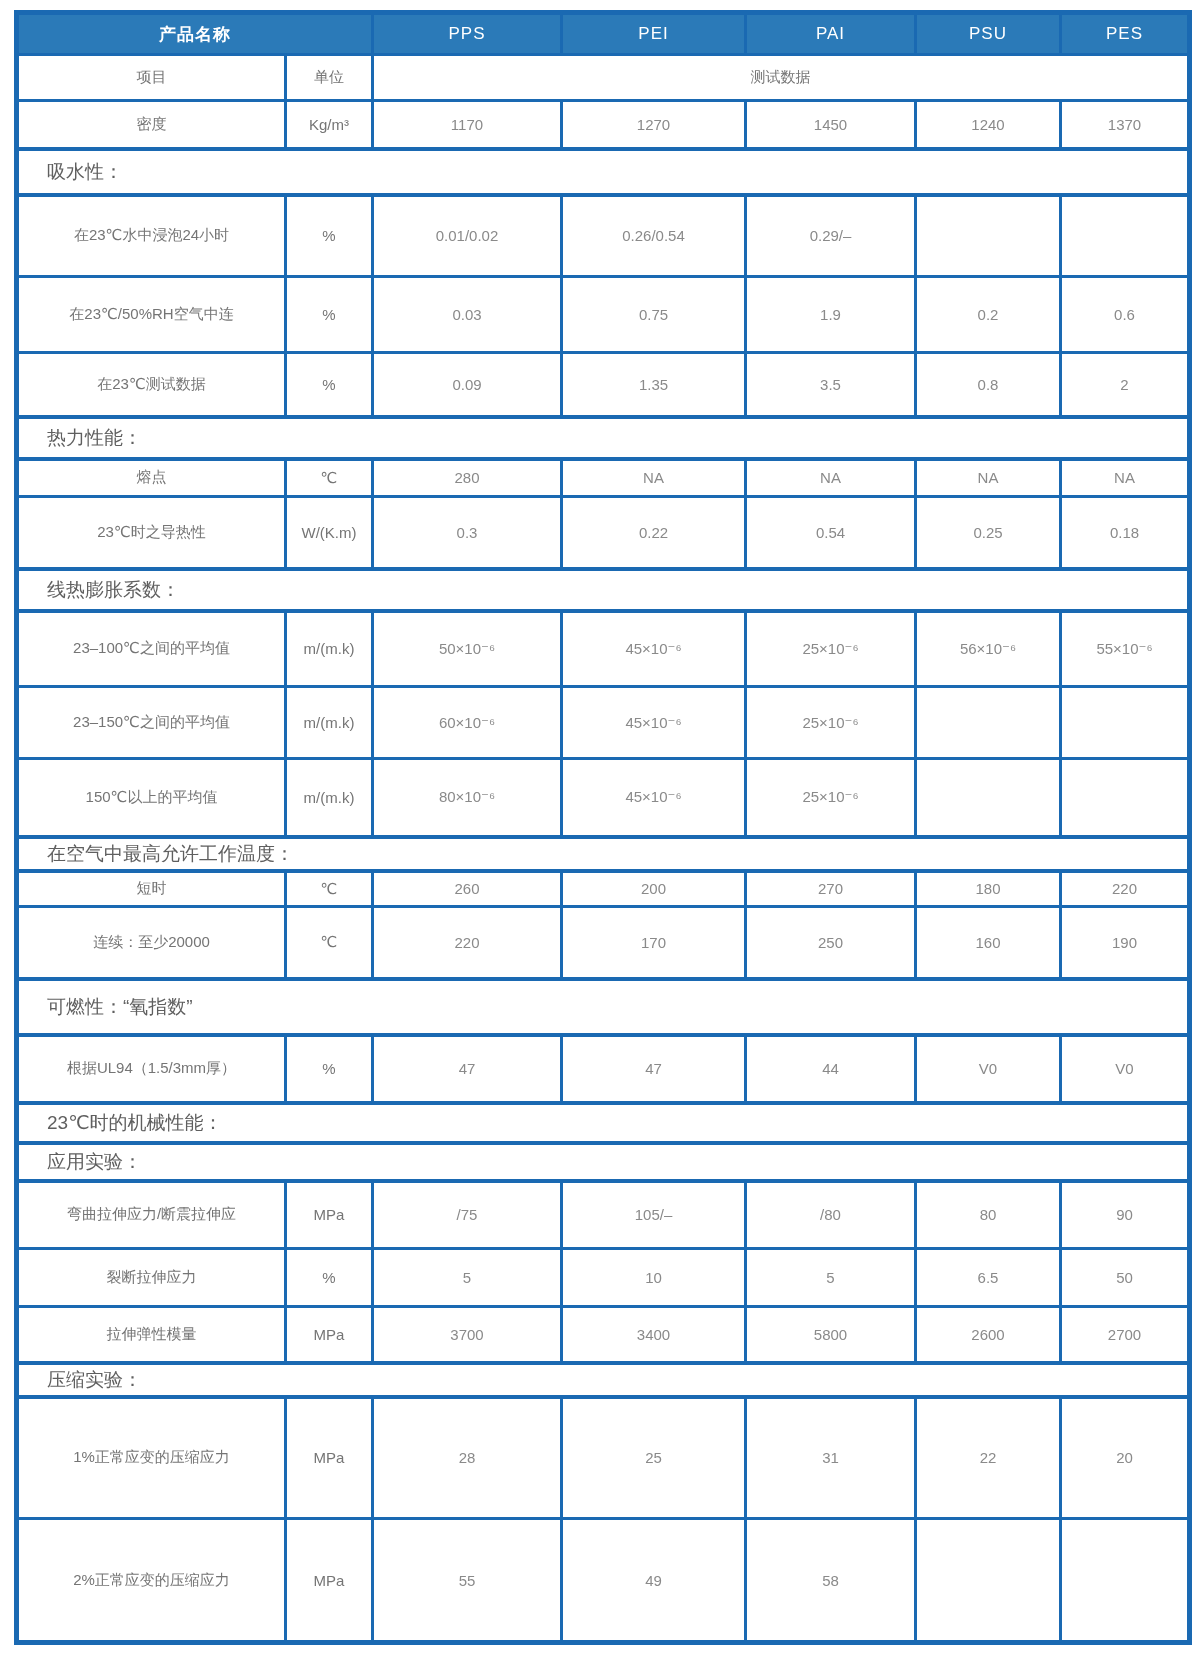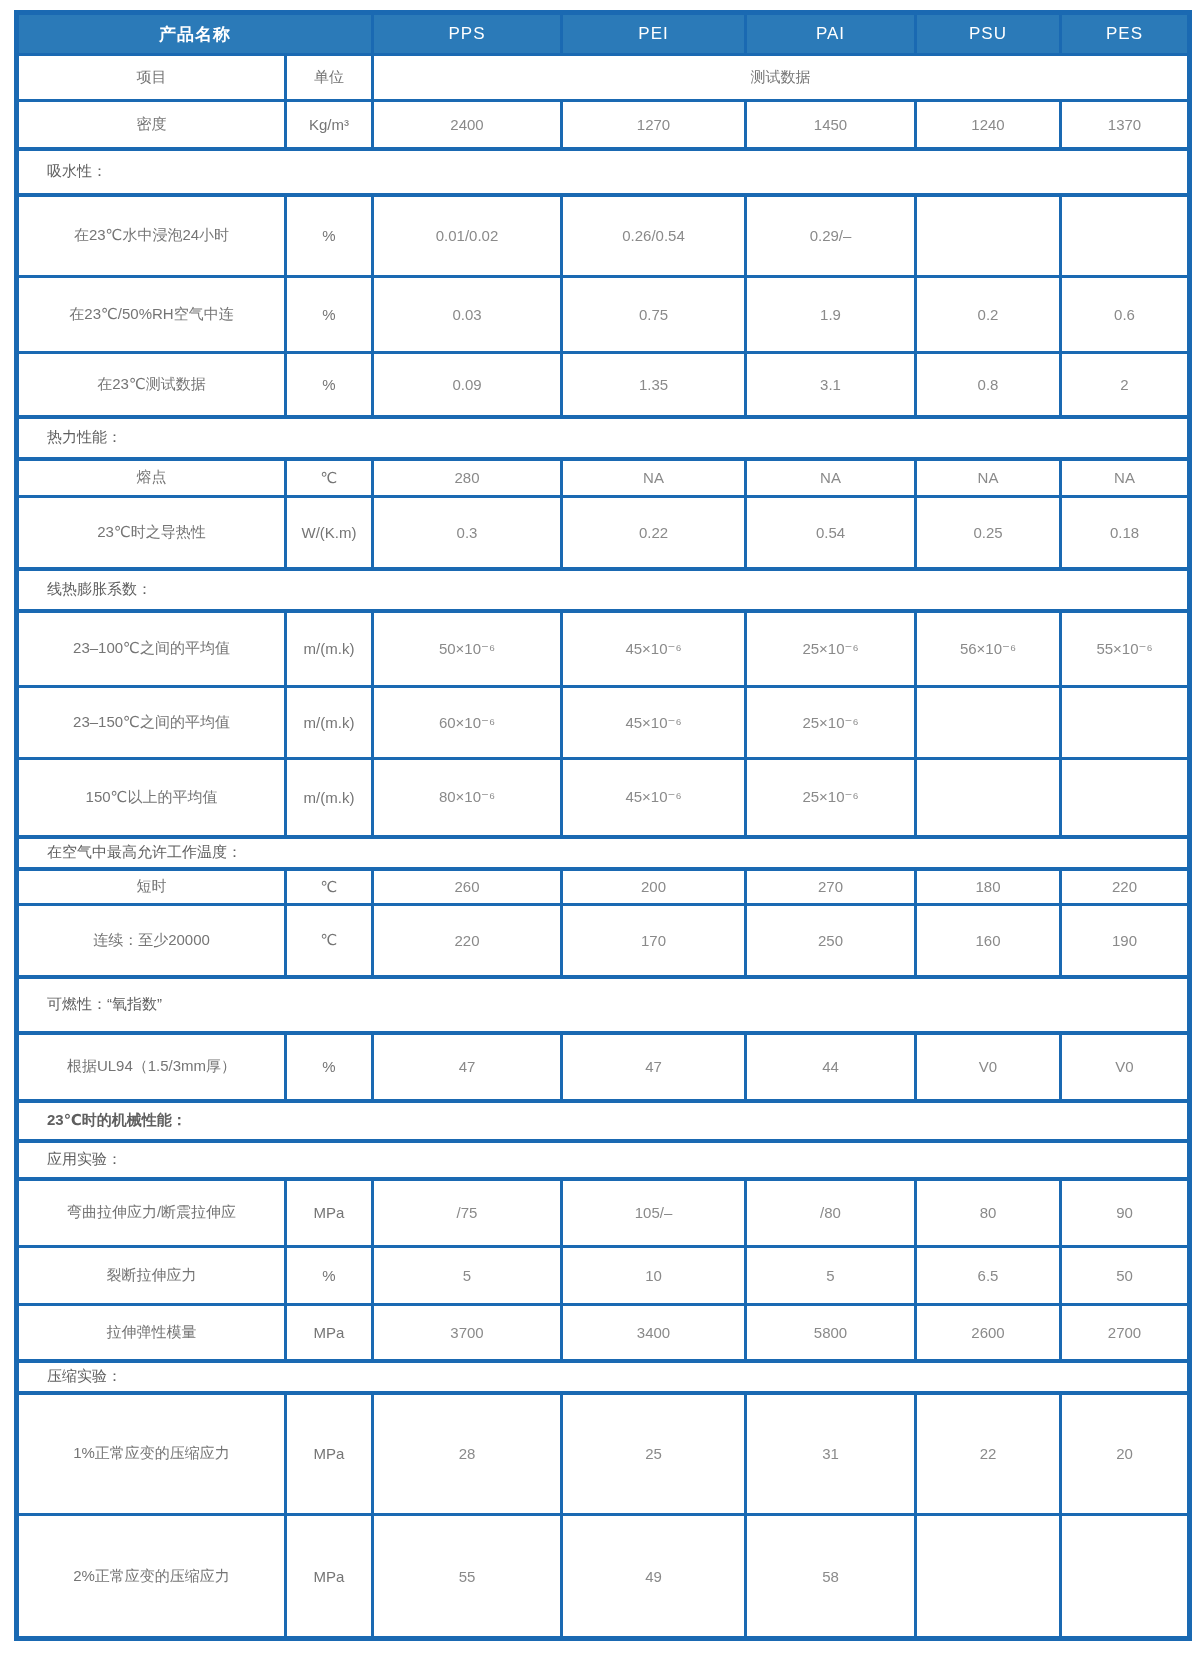--- a/index.html
+++ b/index.html
@@ -46,21 +46,21 @@
   tr.head-row th.product-name { font-weight: bold; font-size: 17px; }
   tr.subheader-row { height: 46px; }
   tr.subheader-row td { color: var(--label-text); font-size: 15px; }
   td.label-cell { color: var(--label-text); font-size: 15px; }
   td.unit-cell  { color: var(--label-text); font-size: 15px; }
   td.value-cell { color: var(--body-text);  font-size: 15px; }
   tr.section-row td {
     text-align: left;
     padding-left: 28px;
     color: var(--section-text);
-    font-size: 15px;
+    font-size: 19px;
     border-top-width: 4px;
     border-bottom-width: 4px;
   }
   col.c-label { width: 269px; }
   col.c-unit  { width: 87px;  }
   col.c-pps   { width: 189px; }
   col.c-pei   { width: 184px; }
   col.c-pai   { width: 170px; }
   col.c-psu   { width: 145px; }
   col.c-pes   { width: 129px; }
@@ -92,21 +92,21 @@
     <tbody>
       <tr class="subheader-row">
         <td>项目</td>
         <td>单位</td>
         <td colspan="5">测试数据</td>
       </tr>
 
     <tr style="height: 48px;">
           <td class="label-cell">密度</td>
           <td class="unit-cell">Kg/m³</td>
-          <td class="value-cell">2400</td>
+          <td class="value-cell">1170</td>
           <td class="value-cell">1270</td>
           <td class="value-cell">1450</td>
           <td class="value-cell">1240</td>
           <td class="value-cell">1370</td>
         </tr>
         <tr class="section-row" style="height: 46px;">
           <td colspan="7" class="section-cell">吸水性：</td>
         </tr>
         <tr style="height: 82px;">
           <td class="label-cell">在23℃水中浸泡24小时</td>
@@ -124,21 +124,21 @@
           <td class="value-cell">0.75</td>
           <td class="value-cell">1.9</td>
           <td class="value-cell">0.2</td>
           <td class="value-cell">0.6</td>
         </tr>
         <tr style="height: 64px;">
           <td class="label-cell">在23℃测试数据</td>
           <td class="unit-cell">%</td>
           <td class="value-cell">0.09</td>
           <td class="value-cell">1.35</td>
-          <td class="value-cell">3.1</td>
+          <td class="value-cell">3.5</td>
           <td class="value-cell">0.8</td>
           <td class="value-cell">2</td>
         </tr>
         <tr class="section-row" style="height: 42px;">
           <td colspan="7" class="section-cell">热力性能：</td>
         </tr>
         <tr style="height: 38px;">
           <td class="label-cell">熔点</td>
           <td class="unit-cell">℃</td>
           <td class="value-cell">280</td>
@@ -212,21 +212,21 @@
         </tr>
         <tr style="height: 68px;">
           <td class="label-cell">根据UL94（1.5/3mm厚）</td>
           <td class="unit-cell">%</td>
           <td class="value-cell">47</td>
           <td class="value-cell">47</td>
           <td class="value-cell">44</td>
           <td class="value-cell">V0</td>
           <td class="value-cell">V0</td>
         </tr>
-        <tr class="section-row" style="height: 40px; font-weight: bold;">
+        <tr class="section-row" style="height: 40px;">
           <td colspan="7" class="section-cell">23℃时的机械性能：</td>
         </tr>
         <tr class="section-row" style="height: 38px;">
           <td colspan="7" class="section-cell">应用实验：</td>
         </tr>
         <tr style="height: 68px;">
           <td class="label-cell">弯曲拉伸应力/断震拉伸应</td>
           <td class="unit-cell">MPa</td>
           <td class="value-cell">/75</td>
           <td class="value-cell">105/–</td>

